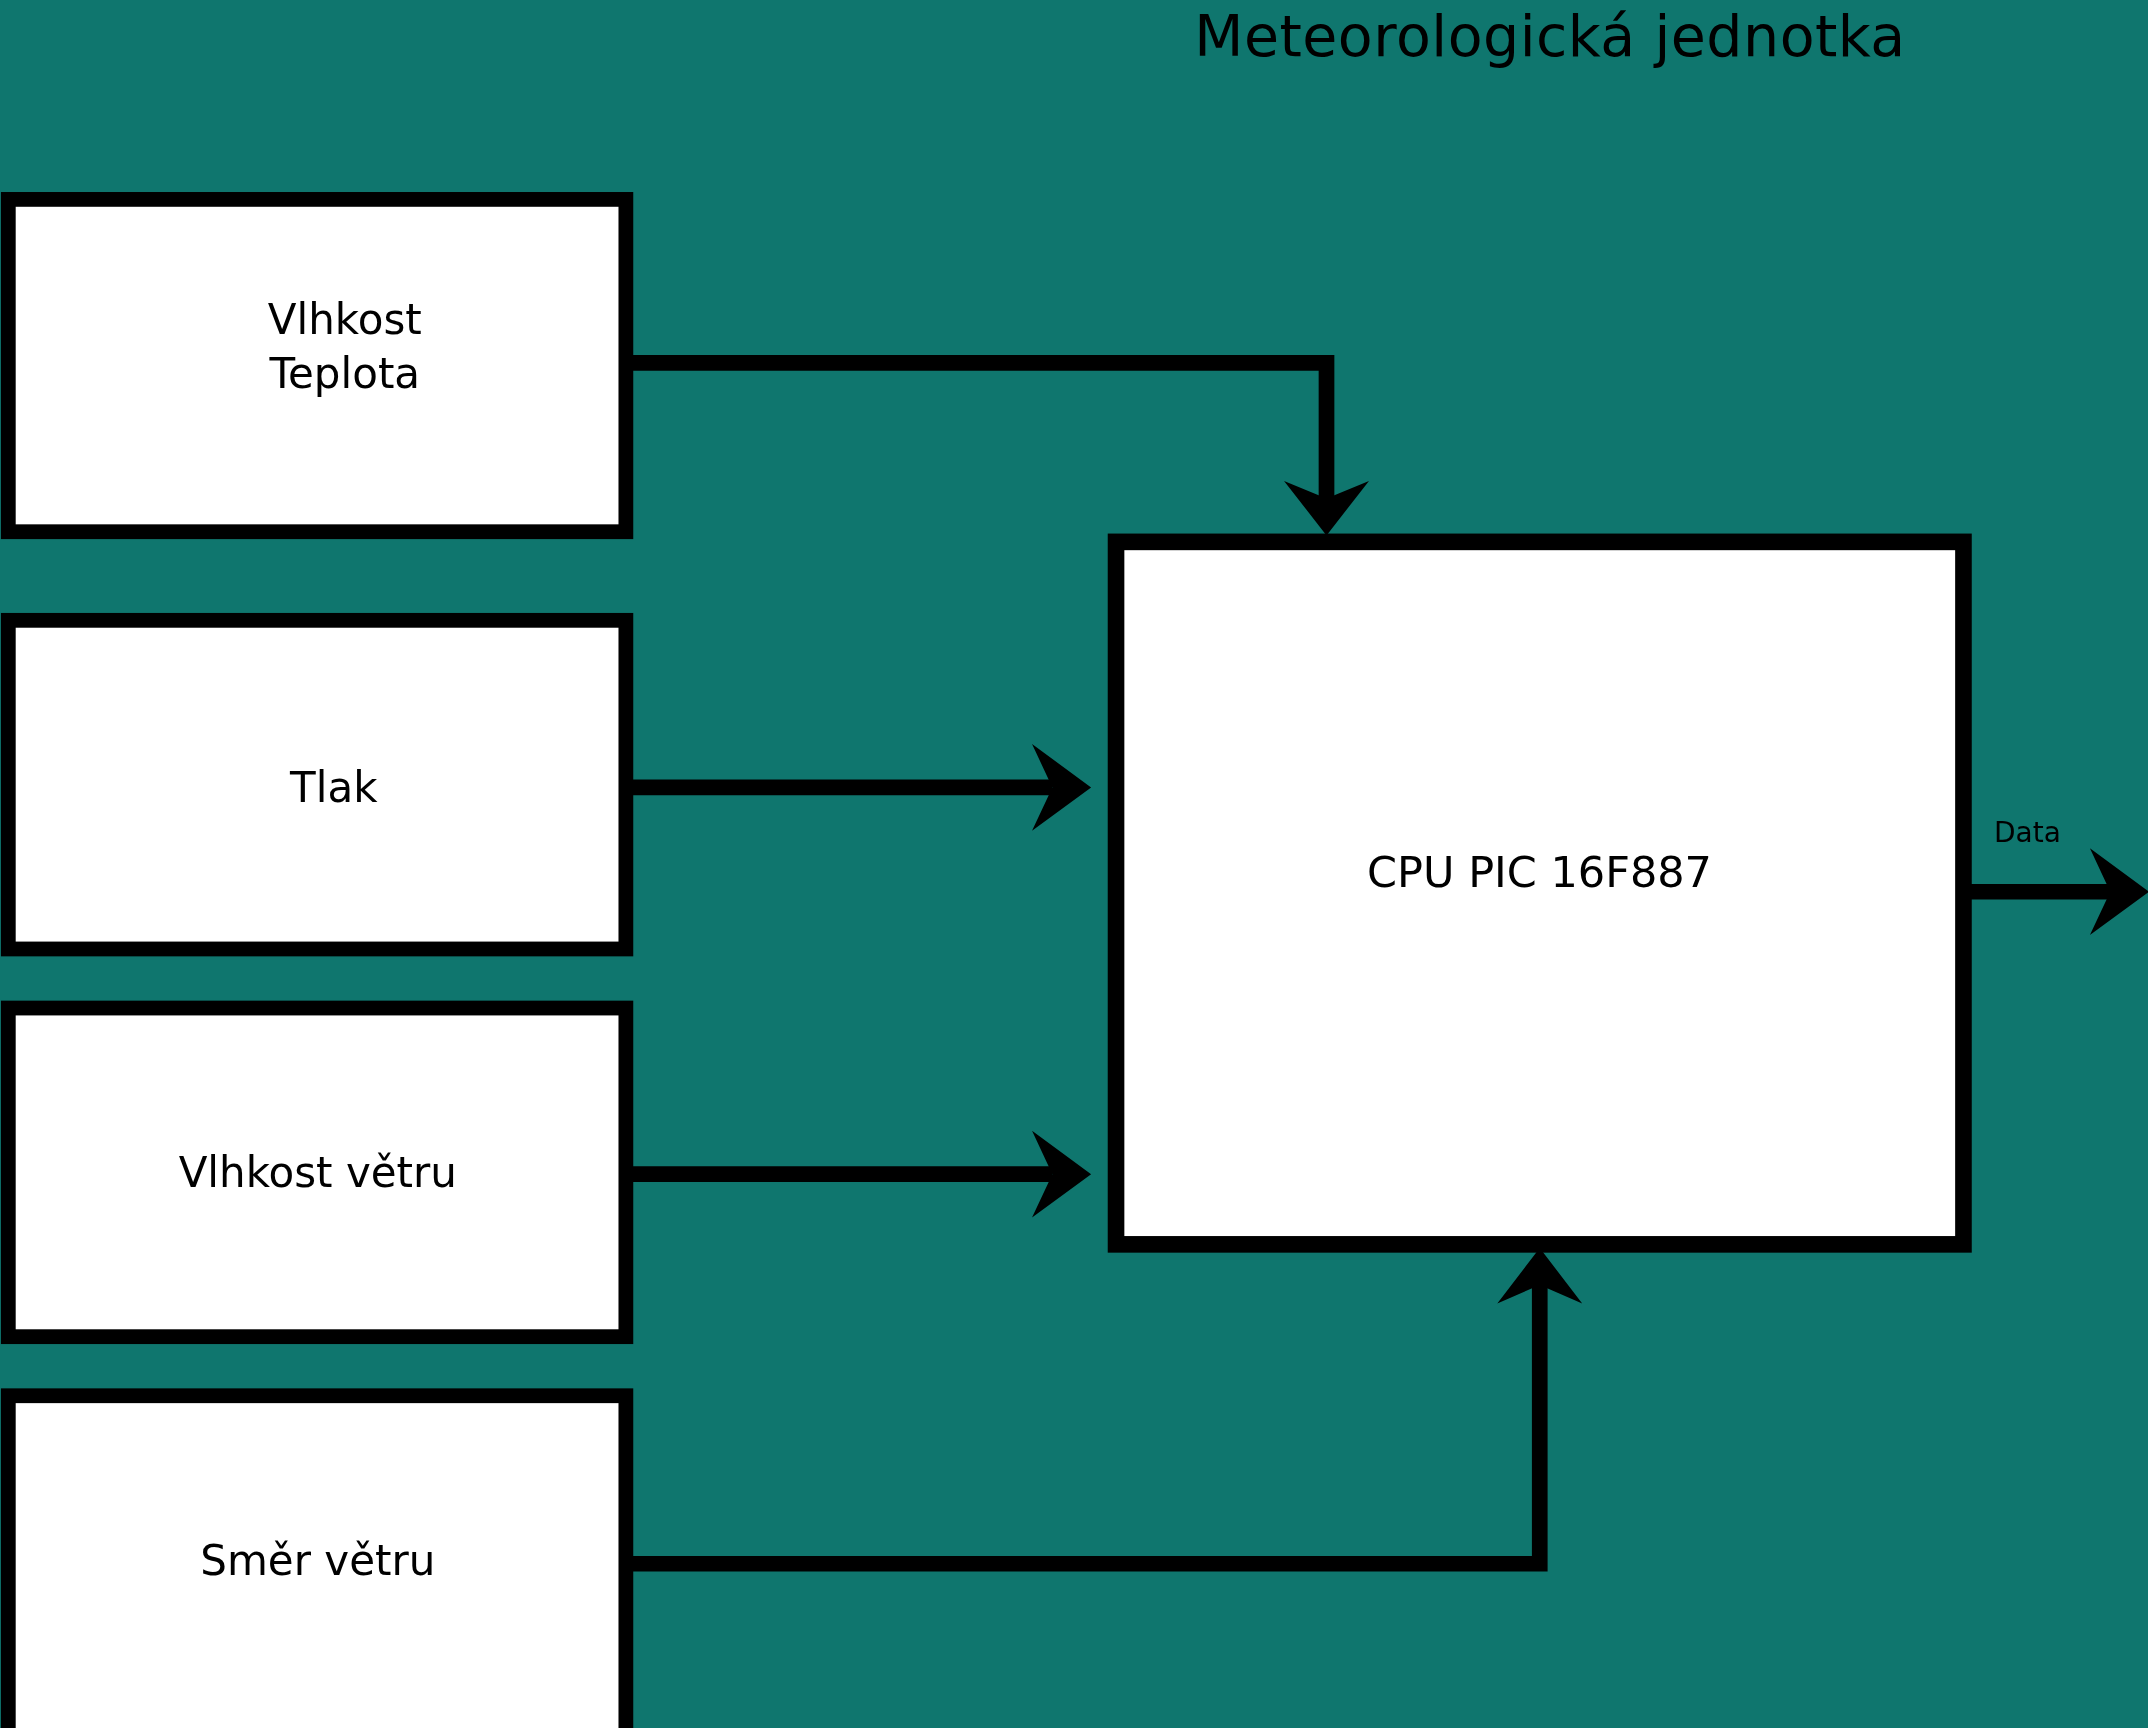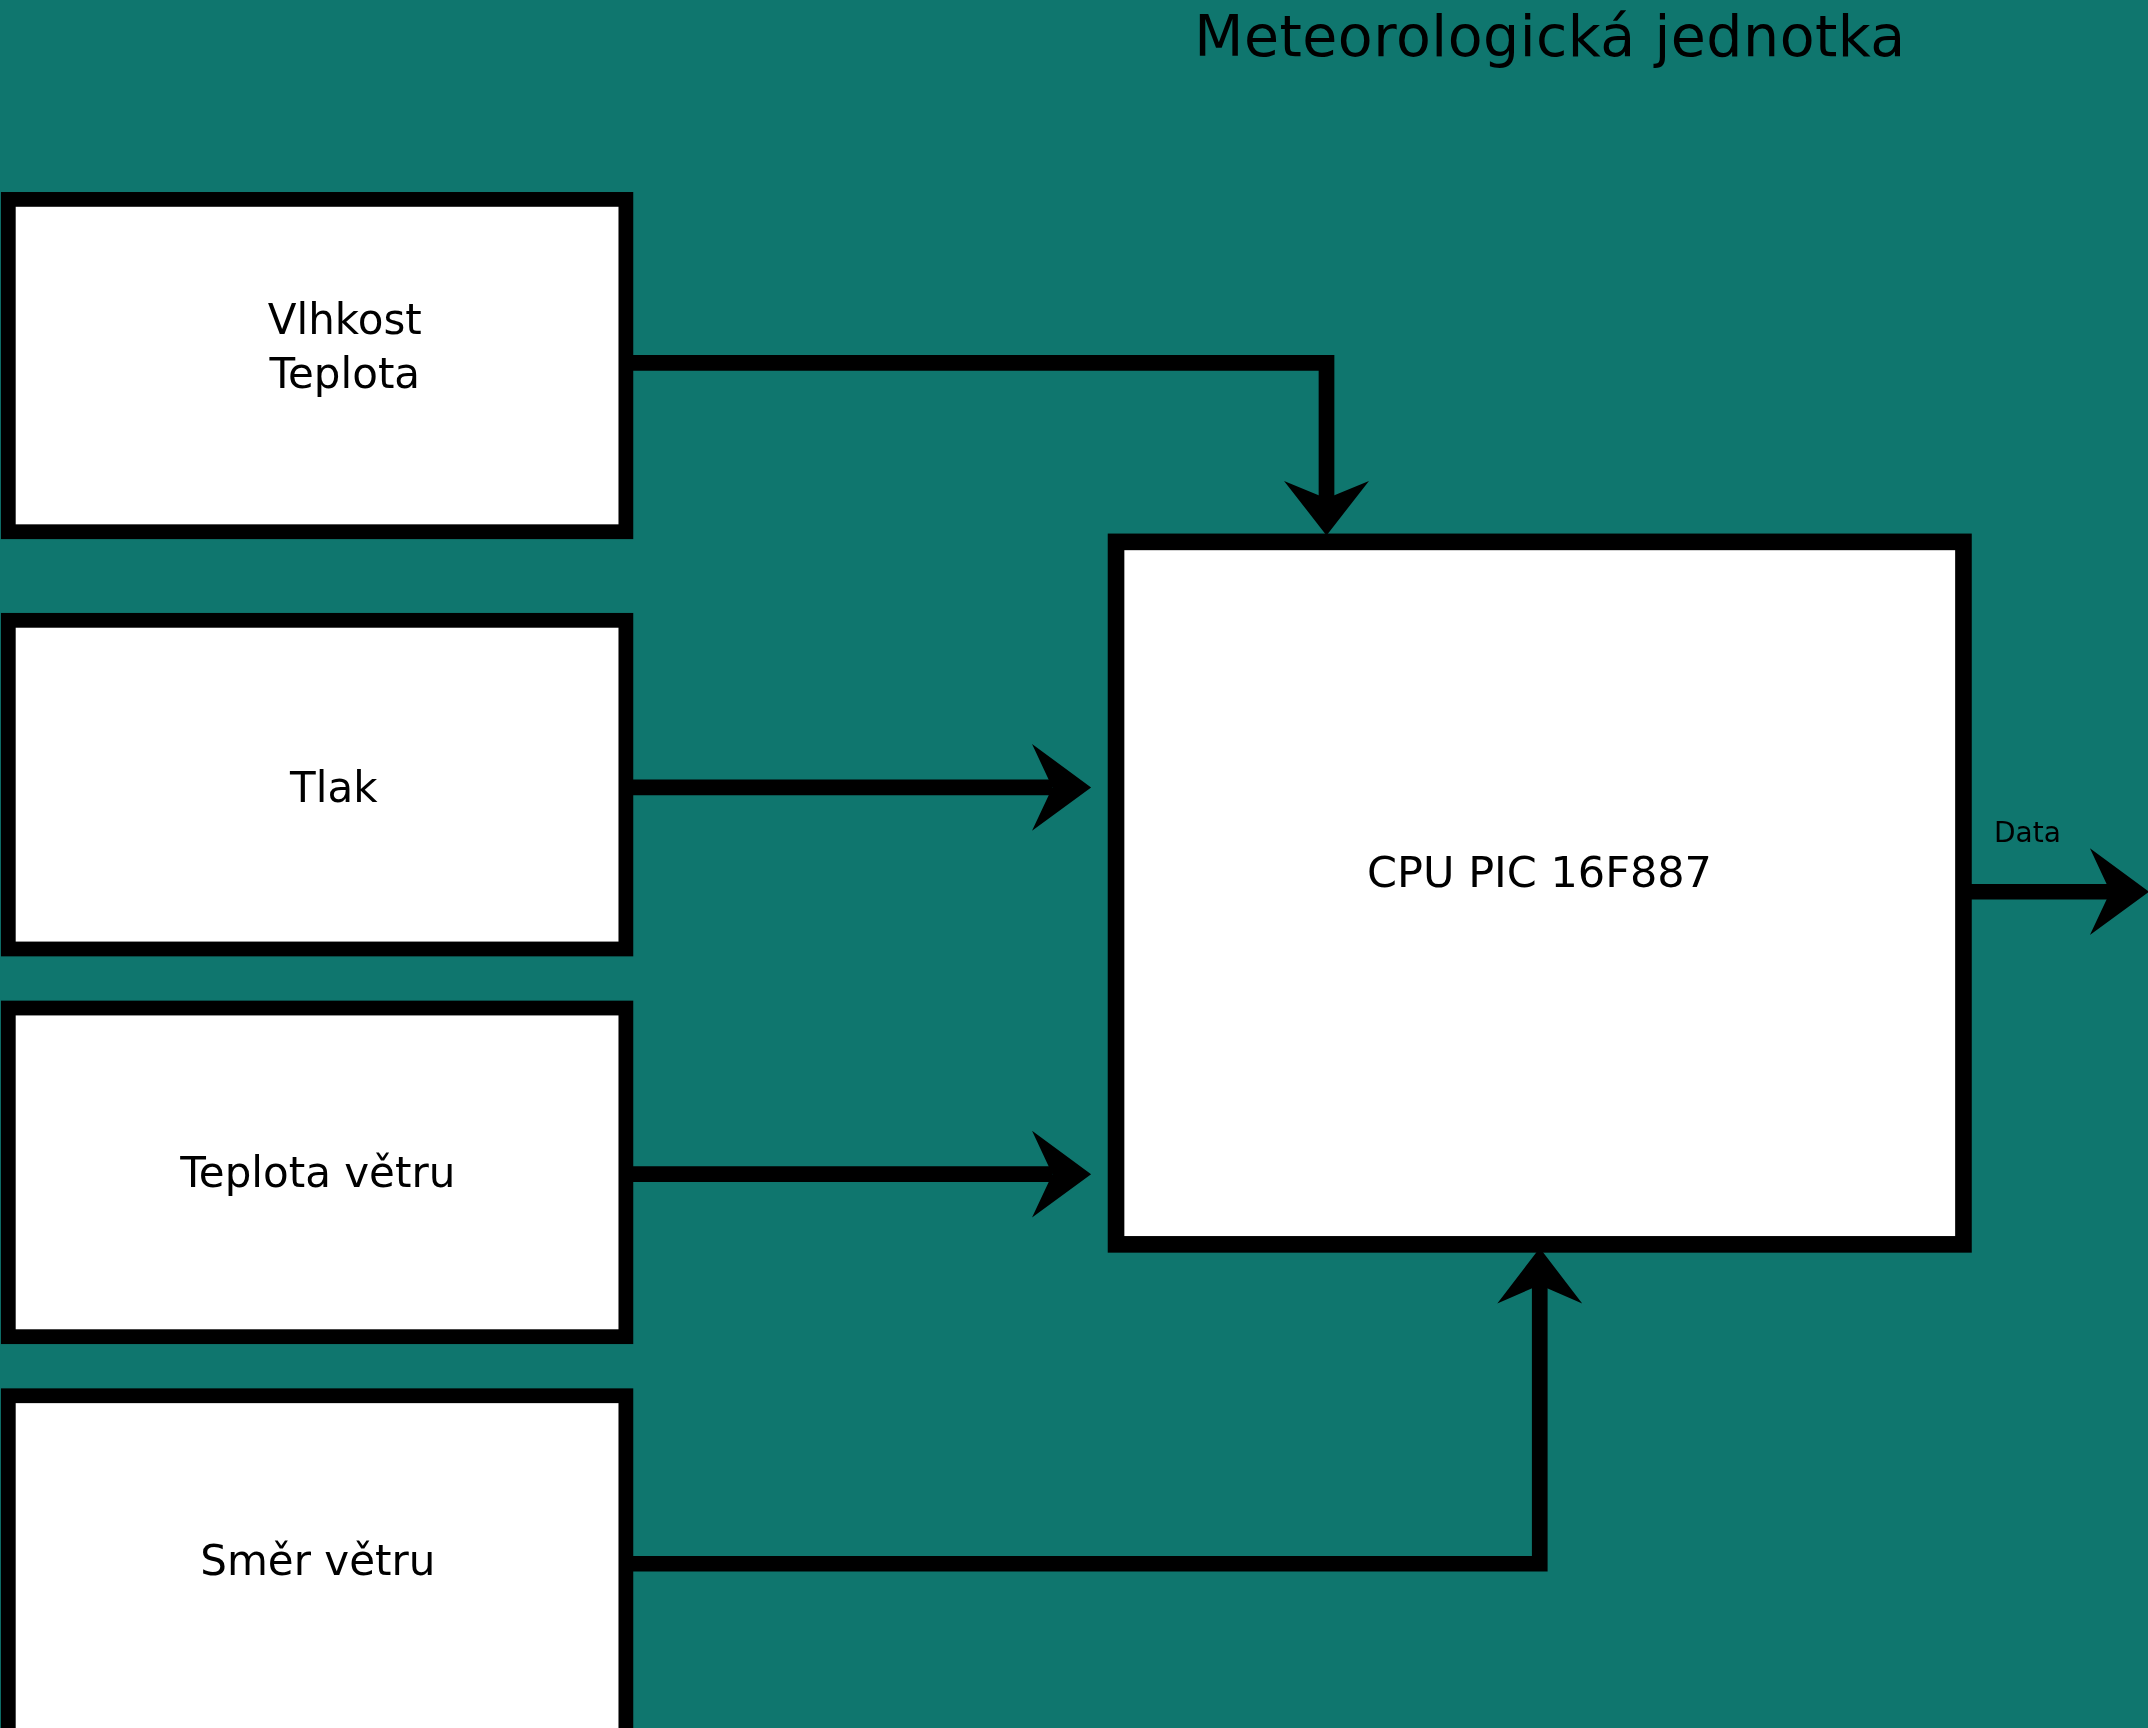--- a/index.html
+++ b/index.html
@@ -100,21 +100,21 @@
 
   </svg>
 
   <div id="diagram-title" class="node-label">Meteorologická jednotka</div>
 
   <div id="label-sensor-0" class="node-label">Vlhkost
 Teplota</div>
 
   <div id="label-sensor-1" class="node-label">Tlak</div>
 
-  <div id="label-sensor-2" class="node-label">Teplota větru</div>
+  <div id="label-sensor-2" class="node-label">Vlhkost větru</div>
 
   <div id="label-sensor-3" class="node-label">Směr větru</div>
 
   <div id="label-cpu" class="node-label">CPU PIC 16F887</div>
 
   <div id="label-output">Data</div>
 
 </div>
 
 

